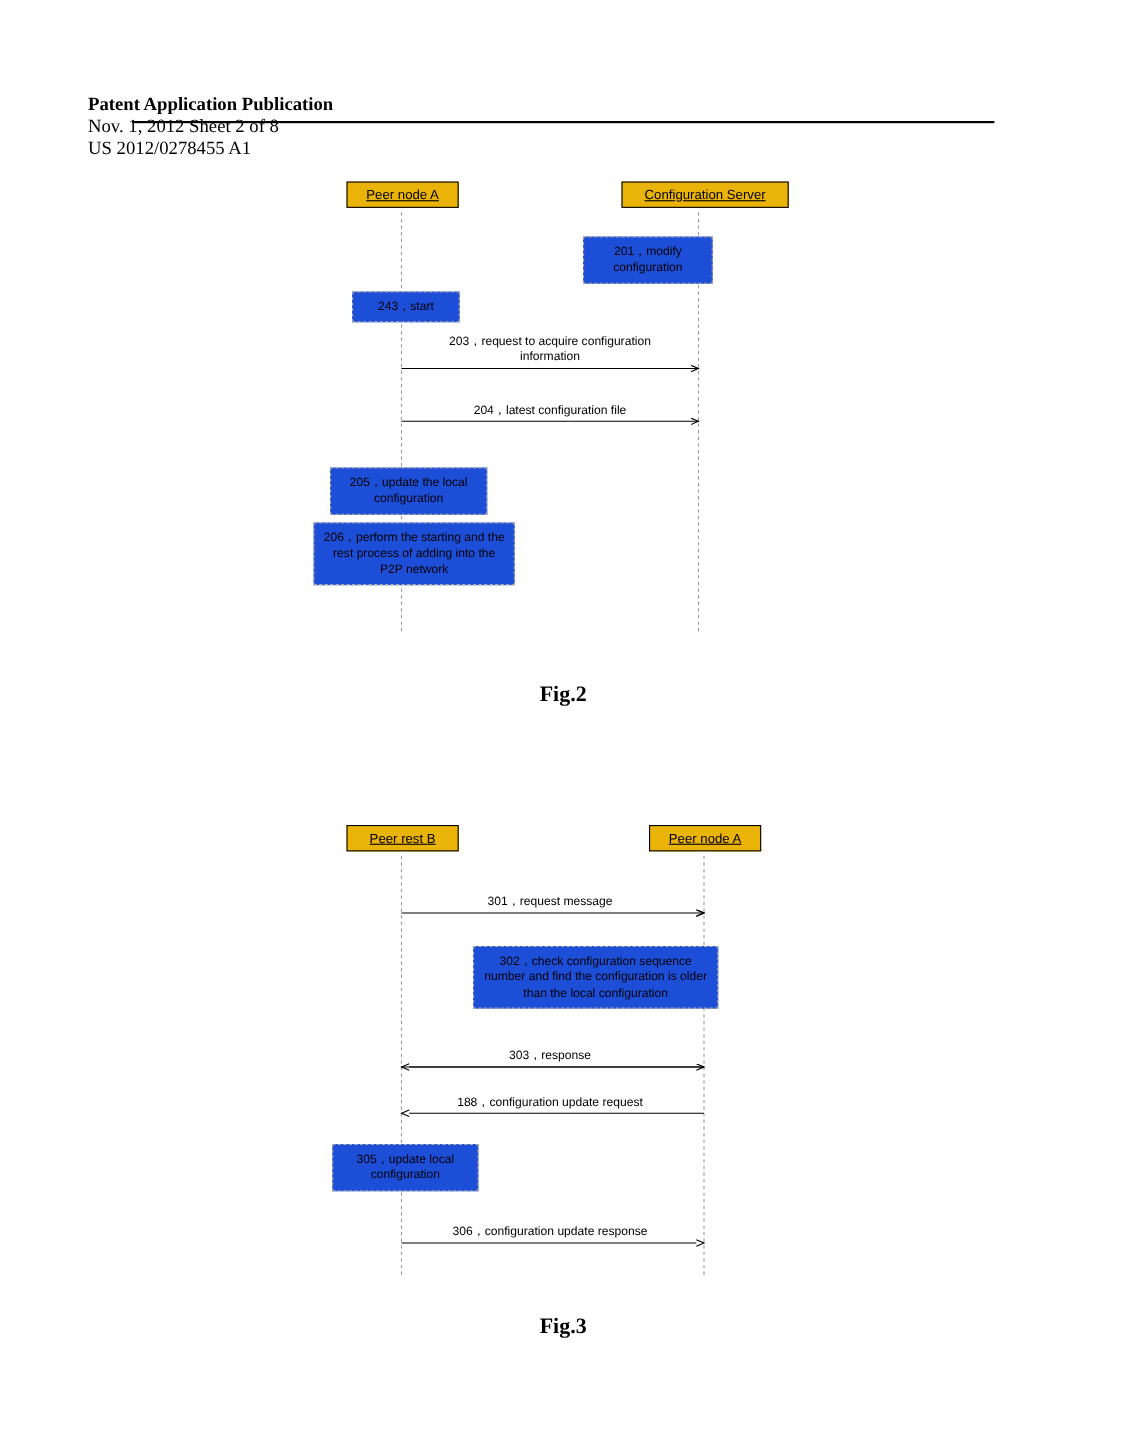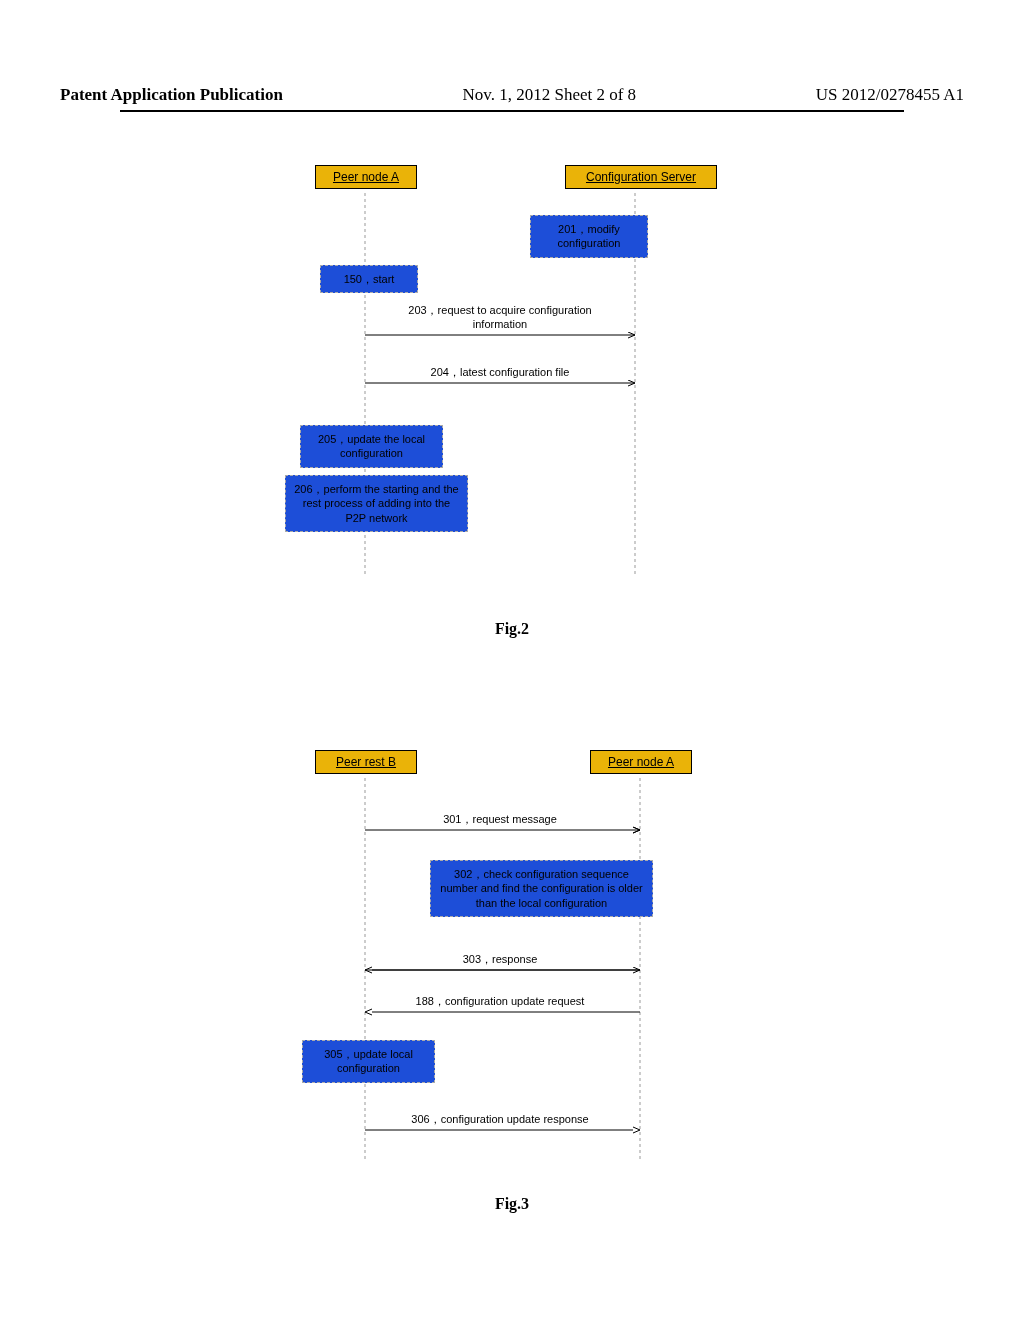--- a/index.html
+++ b/index.html
@@ -16,21 +16,22 @@
   background: white;
 }
 .header {
   position: absolute;
   top: 85px;
   left: 0;
   right: 0;
   display: flex;
   justify-content: space-between;
   font-size: 17px;
-  padding: 0 60px;
+  padding: 0 80px;
+  flex-direction: column;
 }
 .header-left { font-weight: bold; }
 .header-center { }
 .header-right { }
 .hr-line {
   position: absolute;
   top: 110px;
   left: 120px;
   right: 120px;
   border-top: 2px solid black;
@@ -59,21 +60,21 @@
   line-height: 1.3;
 }
 .msg-label {
   position: absolute;
   text-align: center;
   font-size: 11px;
 }
 .fig-label {
   position: absolute;
   font-family: "Times New Roman", Times, serif;
-  font-size: 16px;
+  font-size: 20px;
   font-weight: bold;
   width: 100%;
   text-align: center;
 }
 svg { position: absolute; top: 0; left: 0; }
 </style>
 </head>
 <body>
 
 <div class="page">
@@ -100,21 +101,21 @@
 
       <line x1="65" y1="170" x2="335" y2="170" stroke="black" stroke-width="1" marker-end="url(#arrowR)"></line>
 
       <line x1="335" y1="218" x2="65" y2="218" stroke="black" stroke-width="1" marker-end="url(#arrowR)" transform="rotate(180 200 218)"></line>
     </svg>
 
     <div class="lifeline-box" style="left:15px; top:0; width:80px;">Peer node A</div>
     <div class="lifeline-box" style="left:265px; top:0; width:130px;">Configuration Server</div>
 
     <div class="step-box" style="left:230px; top:50px; width:100px;">201，modify configuration</div>
-    <div class="step-box" style="left:20px; top:100px; width:80px;">150，start</div>
+    <div class="step-box" style="left:20px; top:100px; width:80px;">243，start</div>
     <div class="msg-label" style="left:80px; top:138px; width:240px;">203，request to acquire configuration information</div>
     <div class="msg-label" style="left:80px; top:200px; width:240px;">204，latest configuration file</div>
     <div class="step-box" style="left:0px; top:240px; width:125px;margin-top:20px;">205，update the local configuration</div>
     <div class="step-box" style="left:-15px; top:310px; width:165px;">206，perform the starting and the rest process of adding into the P2P network</div>
   </div>
 
   <div class="fig-label" style="top:620px;">Fig.2</div>
 
   <div class="diagram" style="left:300px; top:750px; width:400px; height:420px;">
     <svg width="400" height="420">

